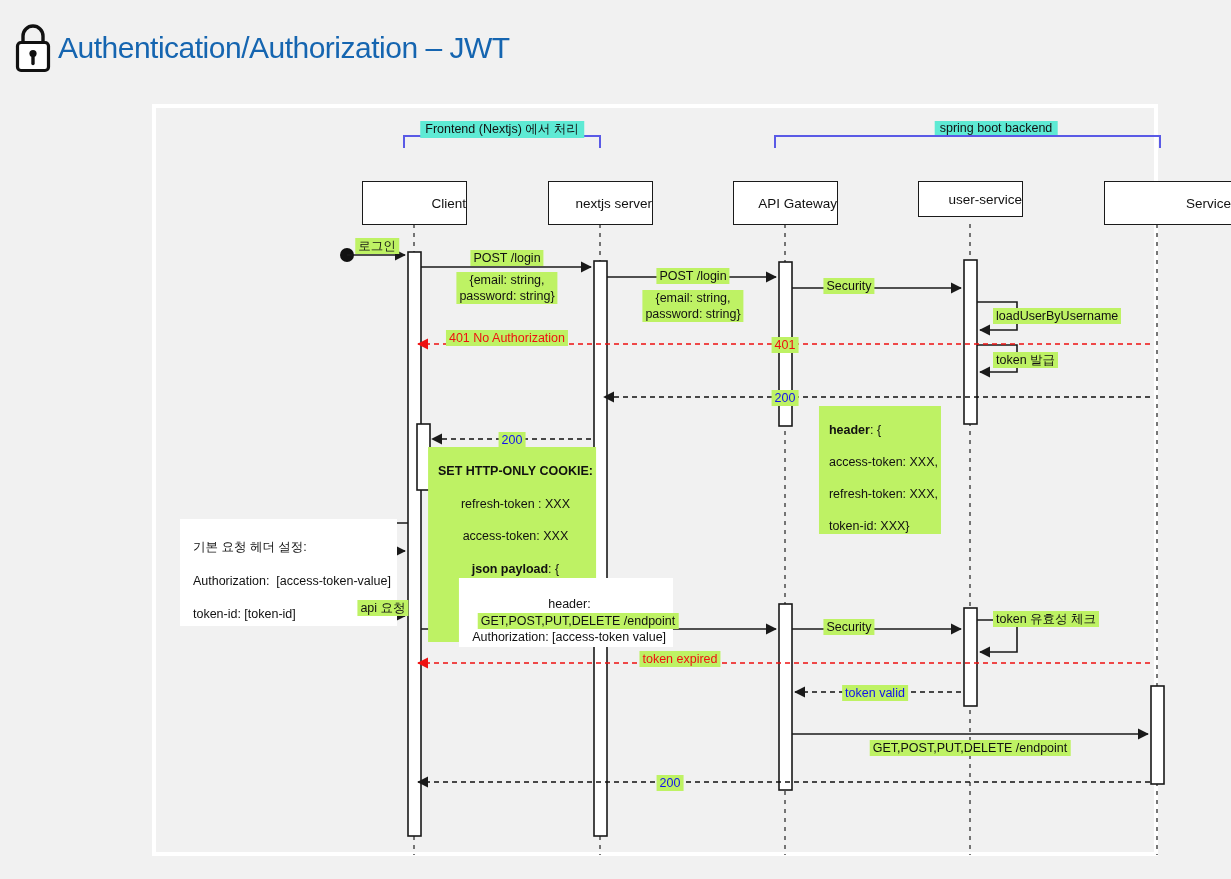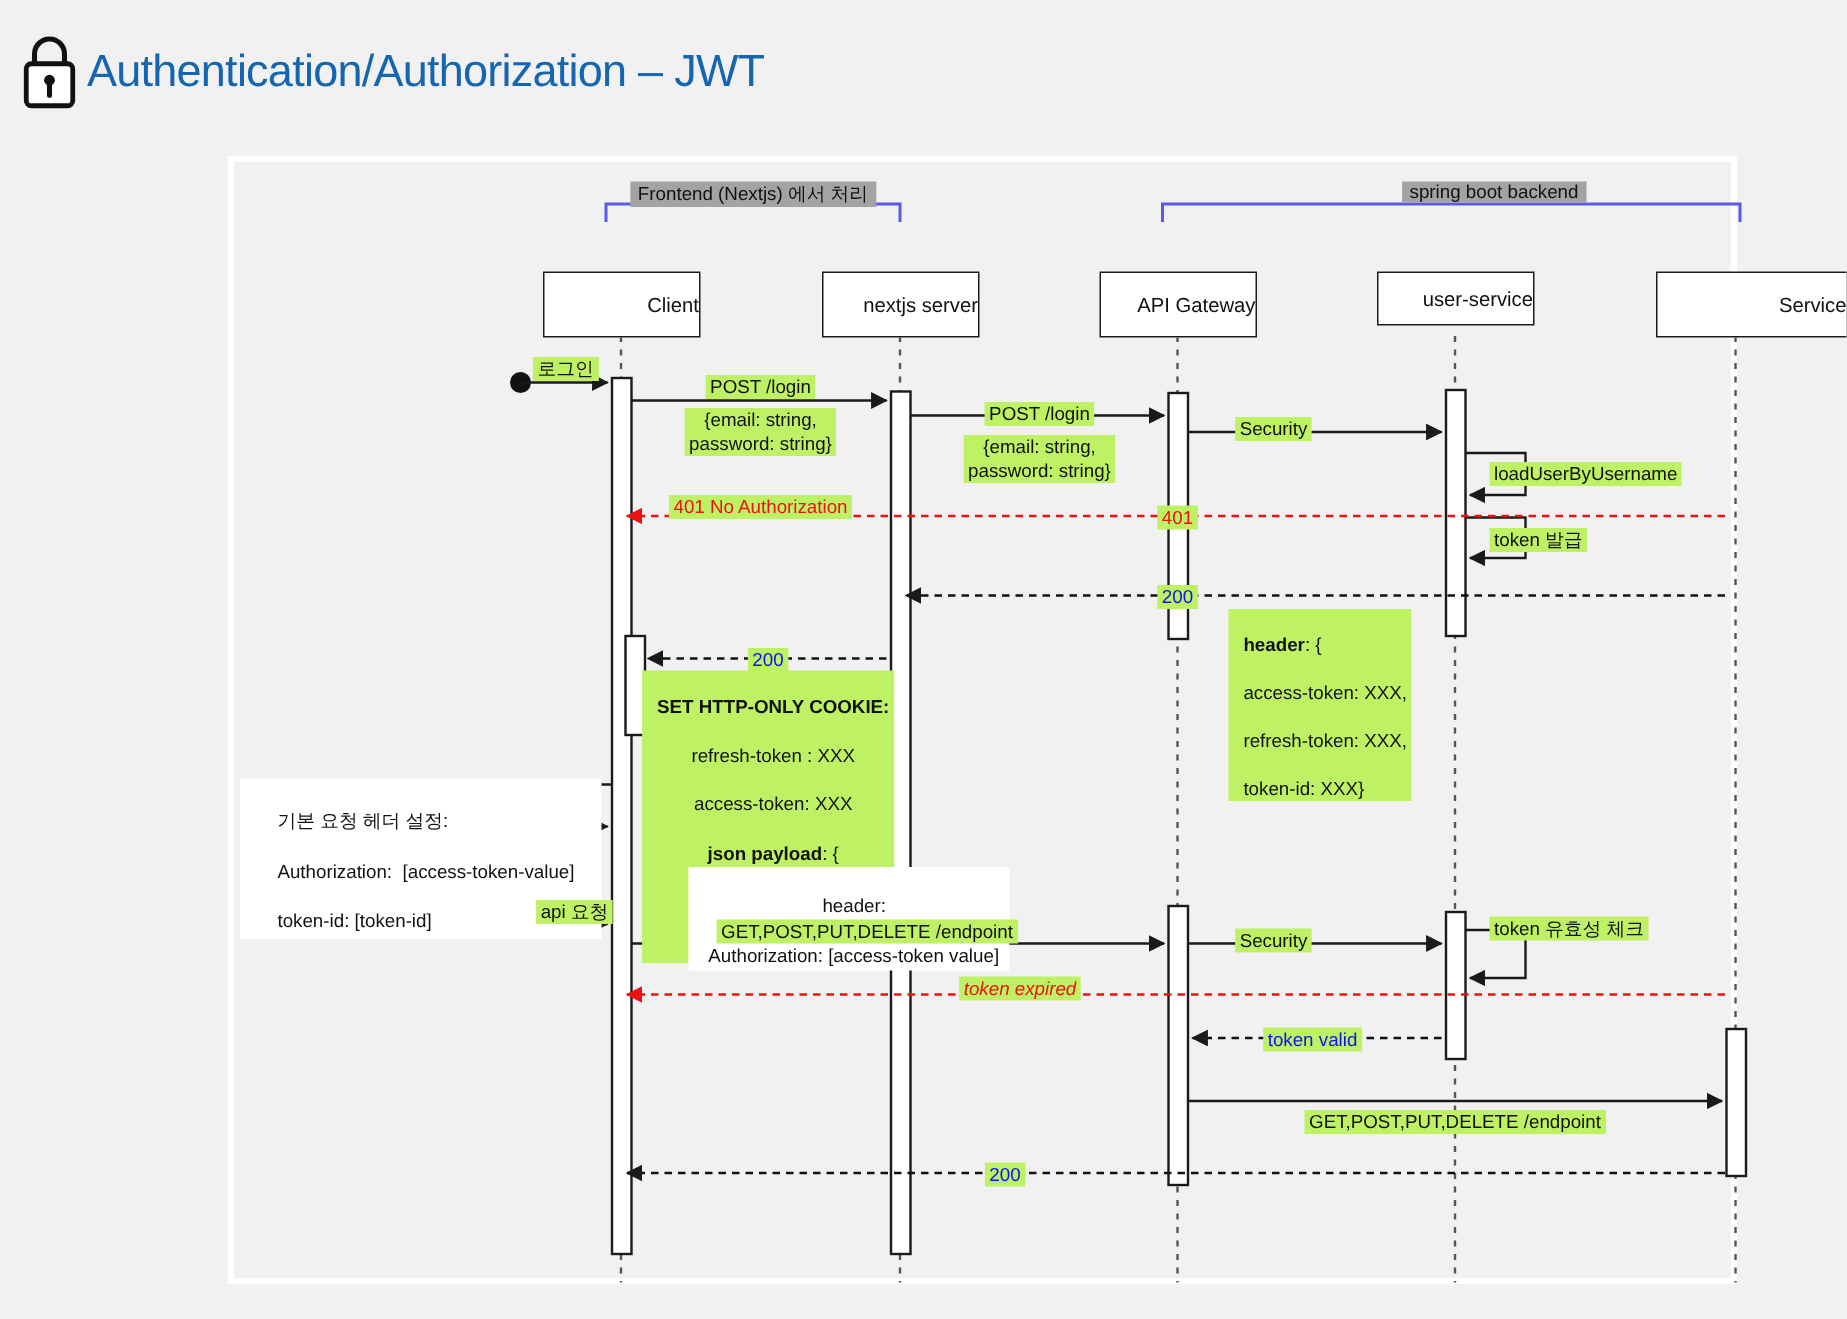--- a/index.html
+++ b/index.html
@@ -47,21 +47,21 @@
   .actor-box{
     position:absolute;
     border:1.6px solid #1a1a1a;
     background:#ffffff;
     box-sizing:border-box;
     display:flex;align-items:center;justify-content:flex-end;
     font-size:13.5px;color:#111;
   }
   .grp-lbl{
     position:absolute;font-size:12.5px;color:#111;
-    transform:translateX(-50%);background:#a3a3a3;padding:0 5px;white-space:nowrap;
+    transform:translateX(-50%);background:#5eead4;padding:0 5px;white-space:nowrap;
   }
 </style>
 </head>
 <body>
 
 <div id="title-bar">
   <svg id="lock-icon" viewBox="0 0 42 54">
     <path d="M11 22 V15 a10 10 0 0 1 20 0 V22" fill="none" stroke="#111" stroke-width="3.4"></path>
     <rect x="5.5" y="21.5" width="31" height="28" rx="3.5" fill="#fff" stroke="#111" stroke-width="3.2"></rect>
     <circle cx="21" cy="32.5" r="3.6" fill="#111"></circle>
@@ -184,32 +184,32 @@
 
 <div class="lbl c" style="left:512px;top:447px;text-align:center;line-height:1.3;">
   <span style="font-weight:bold;">SET HTTP-ONLY COOKIE:</span><br>
   <span>refresh-token : XXX</span><br>
   <span>access-token: XXX</span><br>
   <span style="font-weight:bold;margin-top:23px;">json payload</span><span>: {</span><br>
   <span>access-token: XXX,</span><br>
   <span>token-id: XXX }</span>
 </div>
 
-<div class="lbl white" style="left:160px;top:519px;line-height:1.35;padding:3px 18px;">
+<div class="lbl white" style="left:180px;top:519px;line-height:1.35;padding:3px 6px;">
   <span>기본 요청 헤더 설정:</span><br>
   <span>Authorization:  [access-token-value]</span><br>
   <span>token-id: [token-id]</span>
 </div>
 
 <div class="lbl c" style="left:383px;top:600px;">api 요청</div>
 
 <div class="lbl white c" style="left:566px;top:578px;text-align:center;padding:2px 7px;line-height:1.3;">
   <span>header:</span><br>
   <span>Authorization: [access-token value]</span>
 </div>
 
 <div class="lbl c" style="left:578px;top:613px;">GET,POST,PUT,DELETE /endpoint</div>
 <div class="lbl c" style="left:849px;top:619px;">Security</div>
 <div class="lbl" style="left:993px;top:611px;">token 유효성 체크</div>
-<div class="lbl c red" style="left:680px;top:651px;font-style:italic;">token expired</div>
+<div class="lbl c red" style="left:680px;top:651px;">token expired</div>
 <div class="lbl c blue" style="left:875px;top:685px;">token valid</div>
 <div class="lbl c" style="left:970px;top:740px;">GET,POST,PUT,DELETE /endpoint</div>
 <div class="lbl c blue" style="left:670px;top:775px;">200</div>
 
 </body></html>

